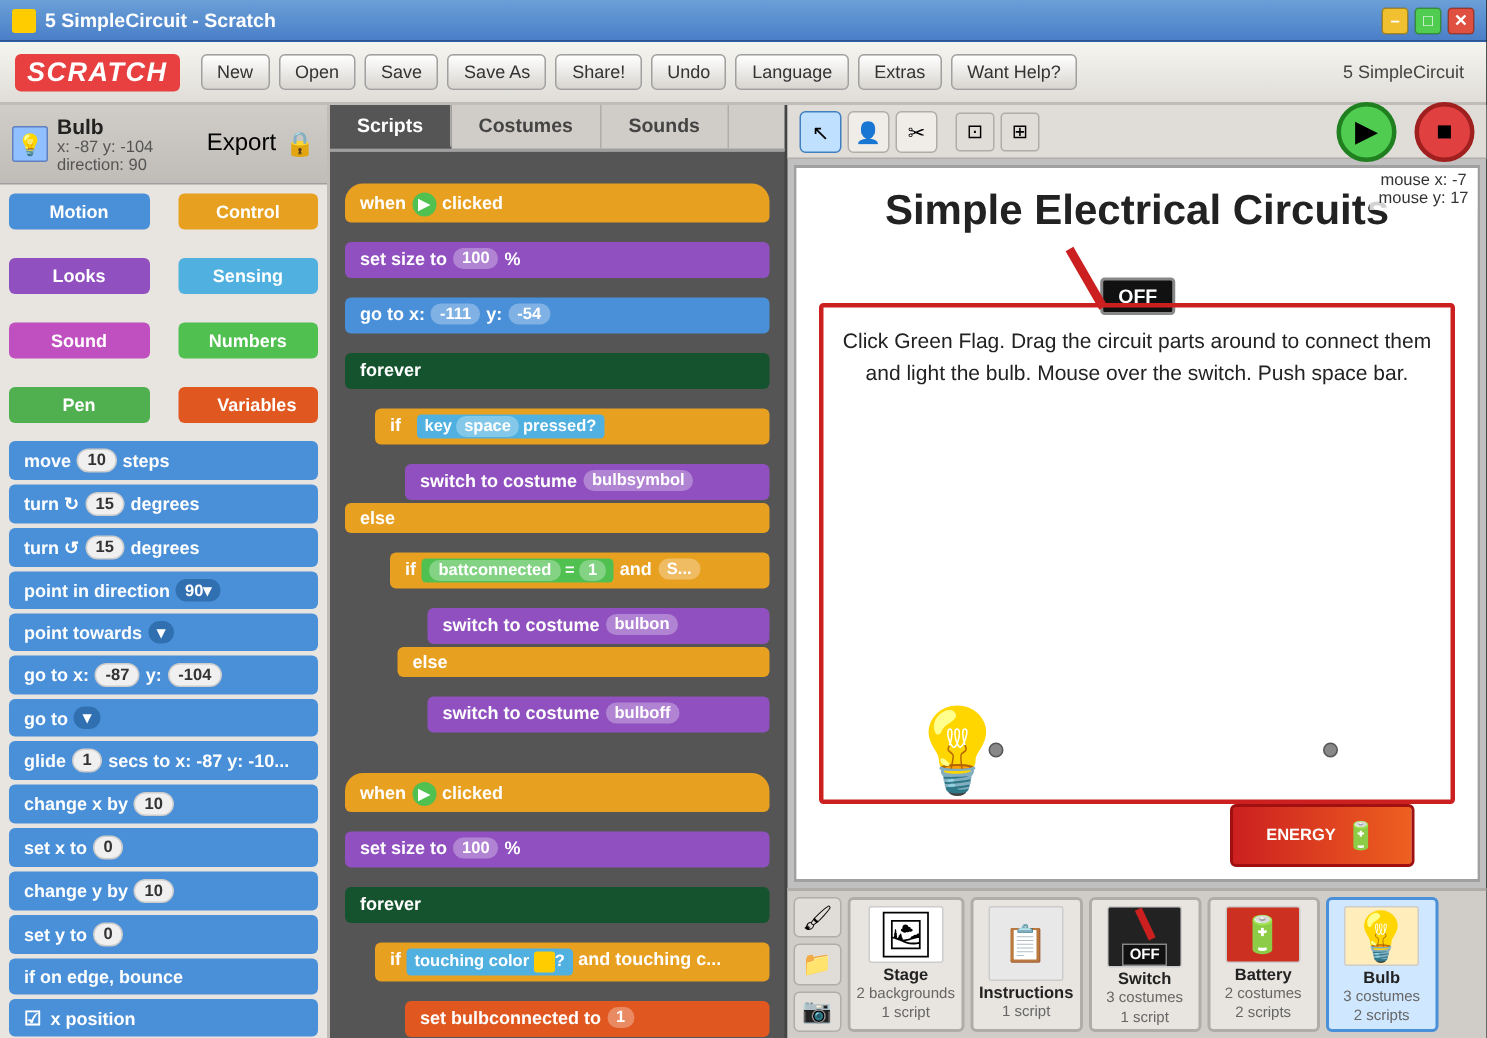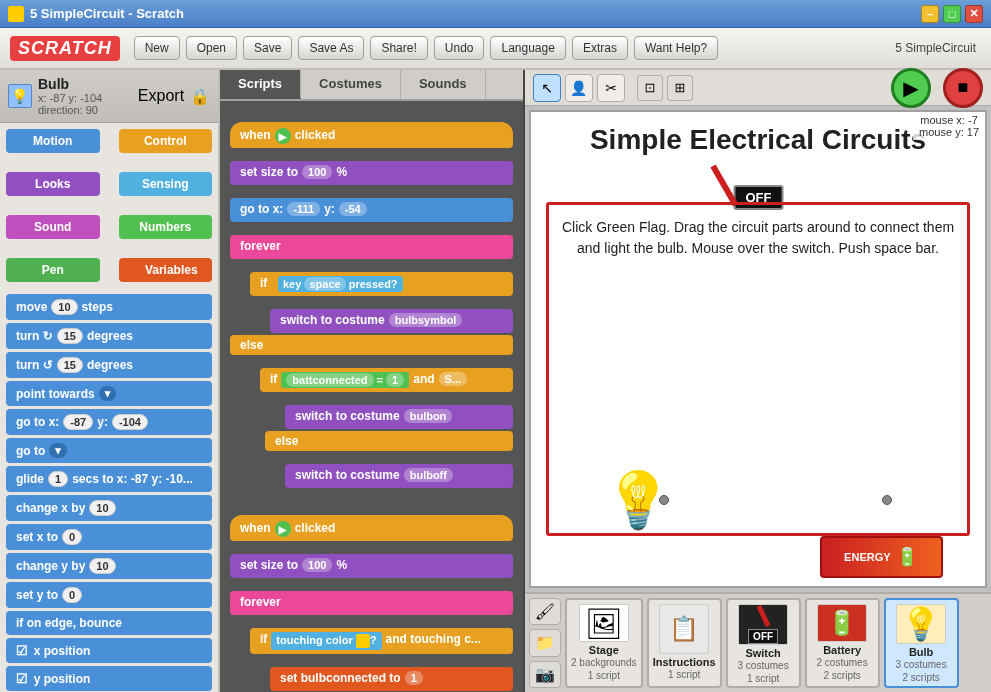--- a/index.html
+++ b/index.html
@@ -238,21 +238,21 @@
     .else-block {
       background: #e8a020;
       padding: 3px 10px;
       border-radius: 4px;
       color: white;
       font-size: 12px;
       font-weight: bold;
       margin-left: 0;
     }
     .forever-block {
-      background: #ec4899;
+      background: #14532d;
       padding: 4px 10px;
       border-radius: 4px;
       color: white;
       font-size: 12px;
       font-weight: bold;
     }
 
     
     #right-panel {
       flex: 1;
@@ -483,20 +483,23 @@
       <div class="block block-motion">
         move <span class="block-value">10</span> steps
       </div>
       <div class="block block-motion">
         turn ↻ <span class="block-value">15</span> degrees
       </div>
       <div class="block block-motion">
         turn ↺ <span class="block-value">15</span> degrees
       </div>
       <div class="block block-motion">
+        point in direction <span class="block-dropdown">90▾</span>
+      </div>
+      <div class="block block-motion">
         point towards <span class="block-dropdown">▾</span>
       </div>
       <div class="block block-motion">
         go to x: <span class="block-value">-87</span> y: <span class="block-value">-104</span>
       </div>
       <div class="block block-motion">
         go to <span class="block-dropdown">▾</span>
       </div>
       <div class="block block-motion">
         glide <span class="block-value">1</span> secs to x: -87 y: -10...

